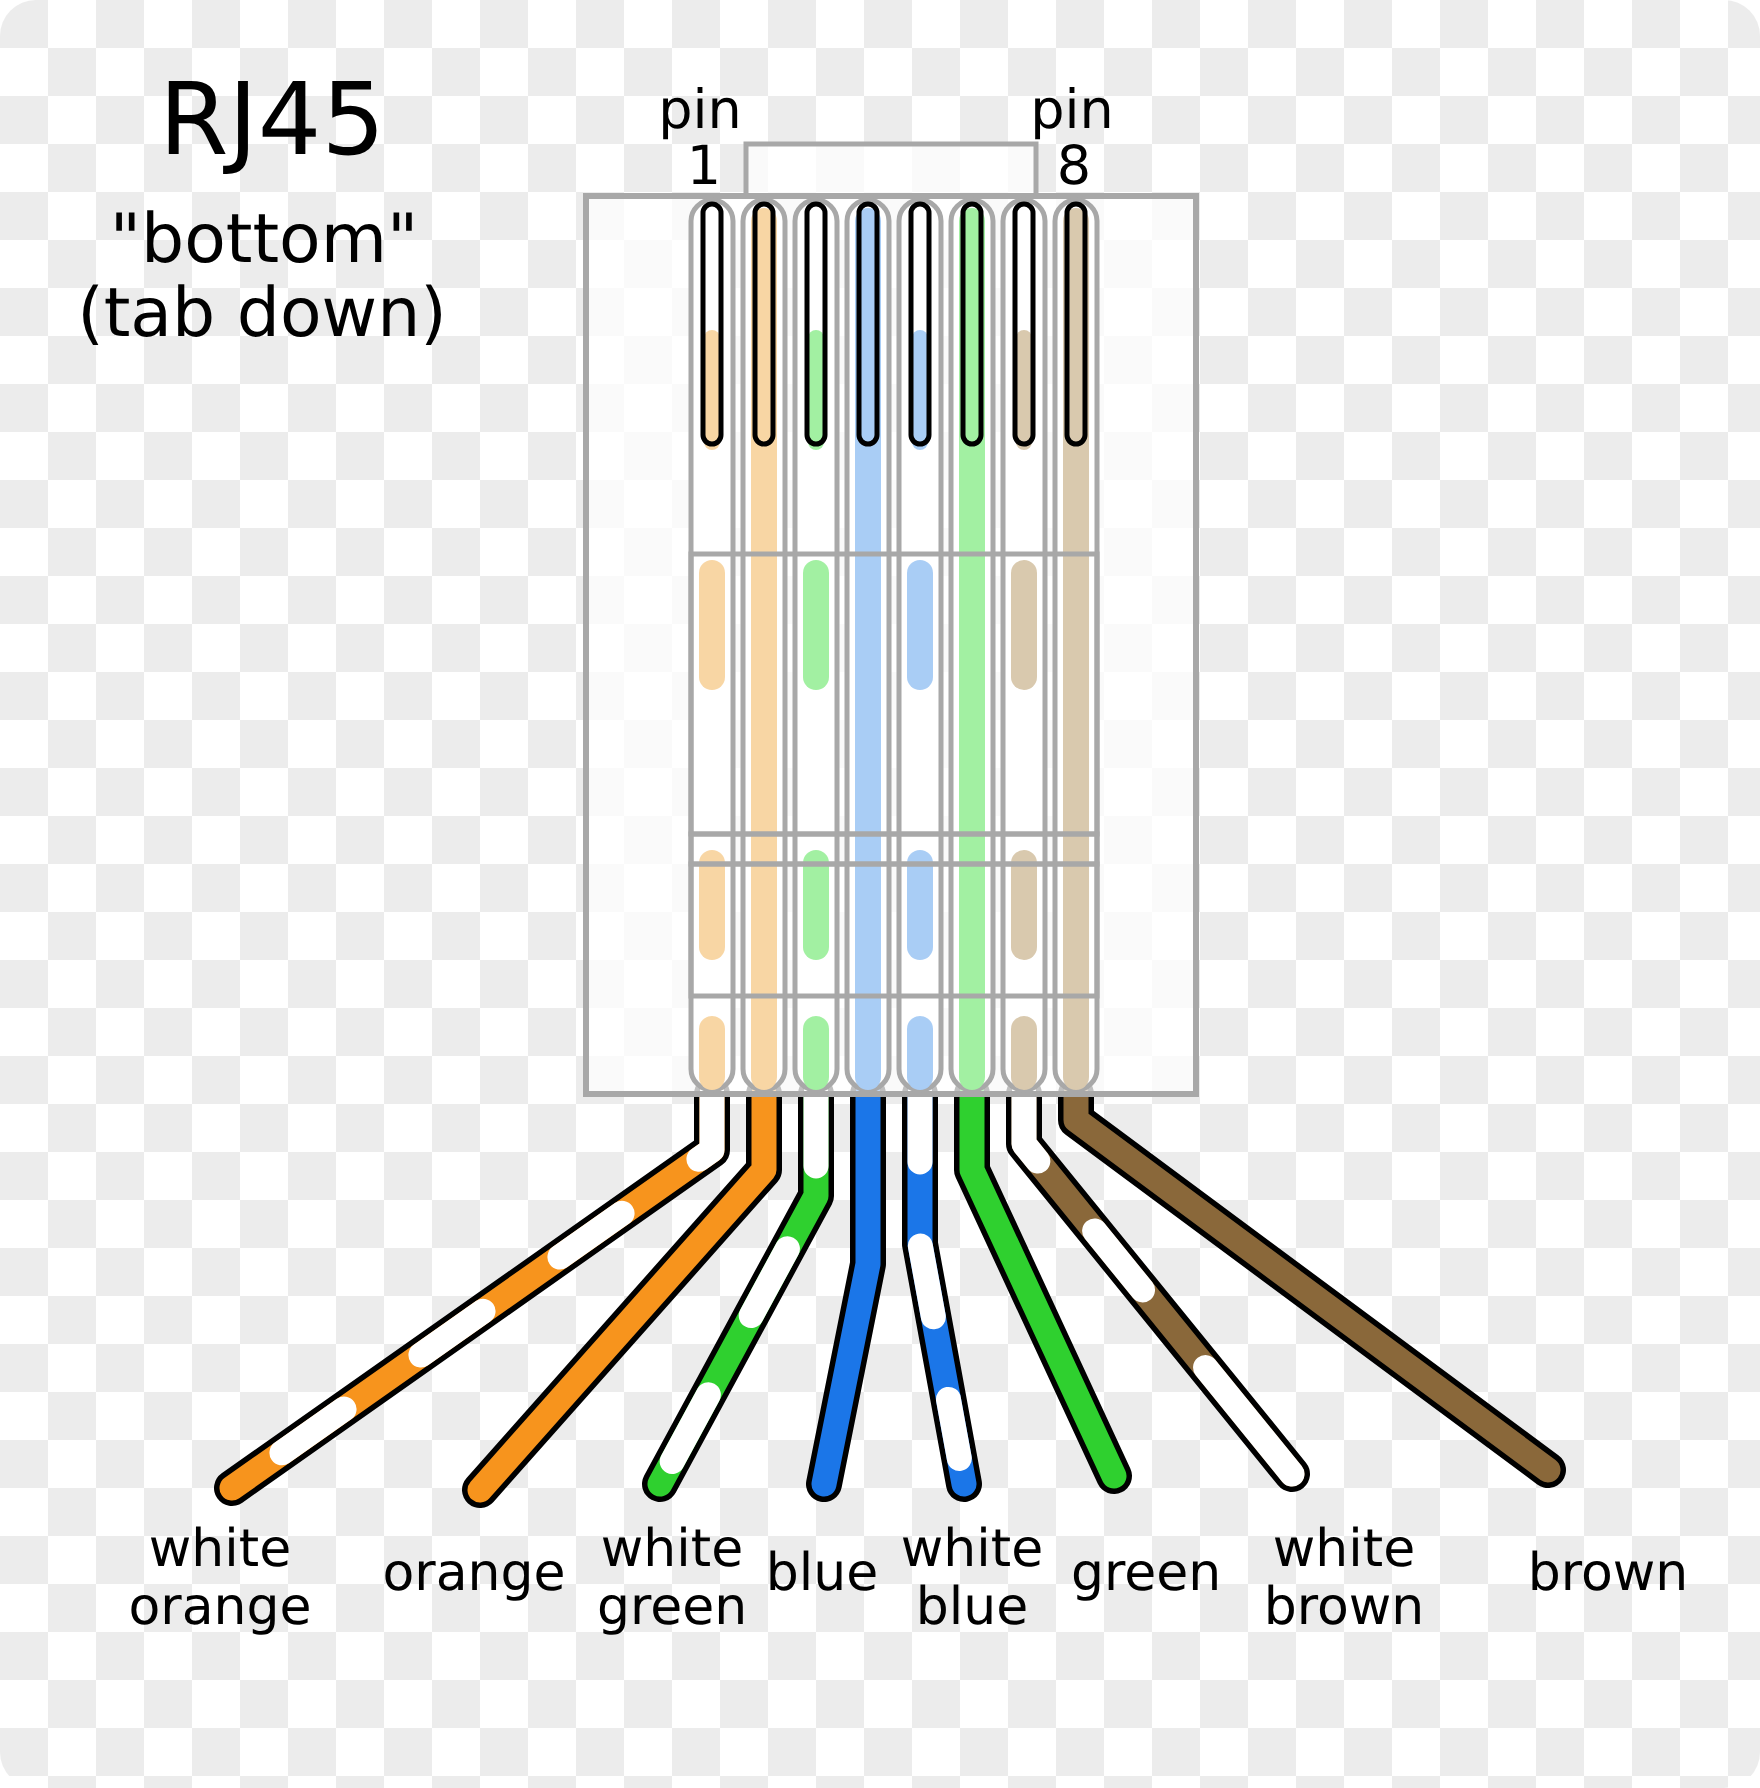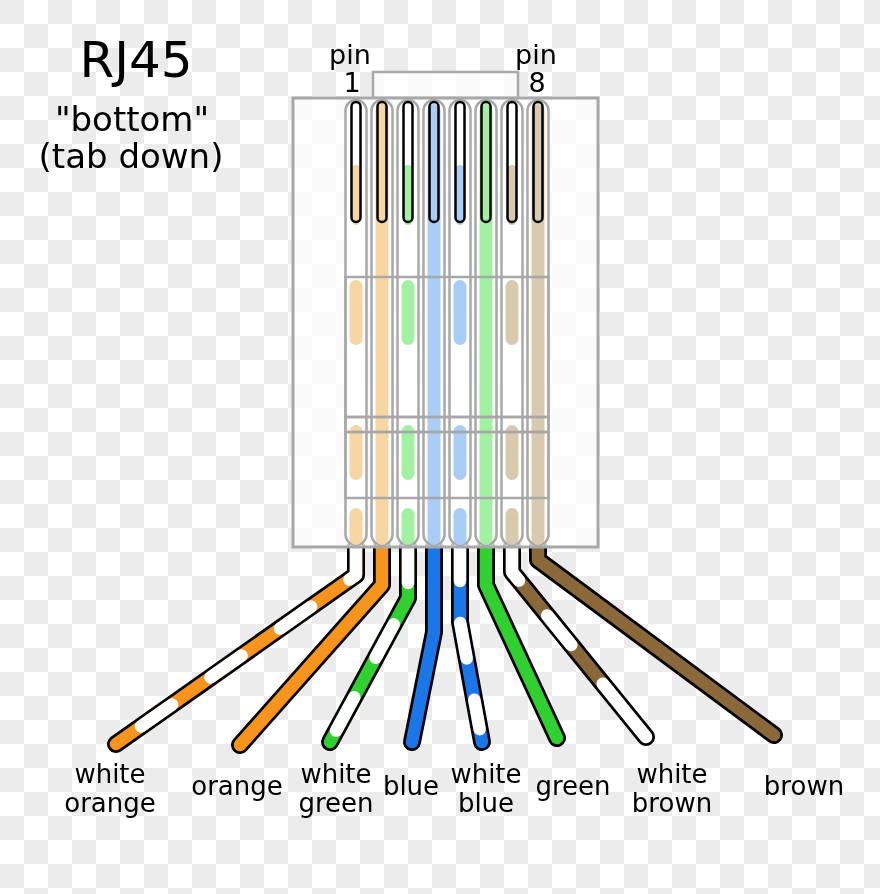--- a/index.html
+++ b/index.html
@@ -4,20 +4,21 @@
 <style>
   html,body{margin:0;padding:0;}
   body{background:#fff;}
   .stage{
     position:relative;
     width:880px;height:894px;
     overflow:hidden;
     background-color:#ffffff;
     background-image:conic-gradient(from 270deg,#ececec 0 25%,#ffffff 0 50%,#ececec 0 75%,#ffffff 0);
     background-size:48px 48px;
+    border-radius:18px;
   }
   svg{display:block;}
   text{
     font-family:"DejaVu Sans","Liberation Sans",sans-serif;
     fill:#000;
   }
 </style>
 </head>
 <body>
 

